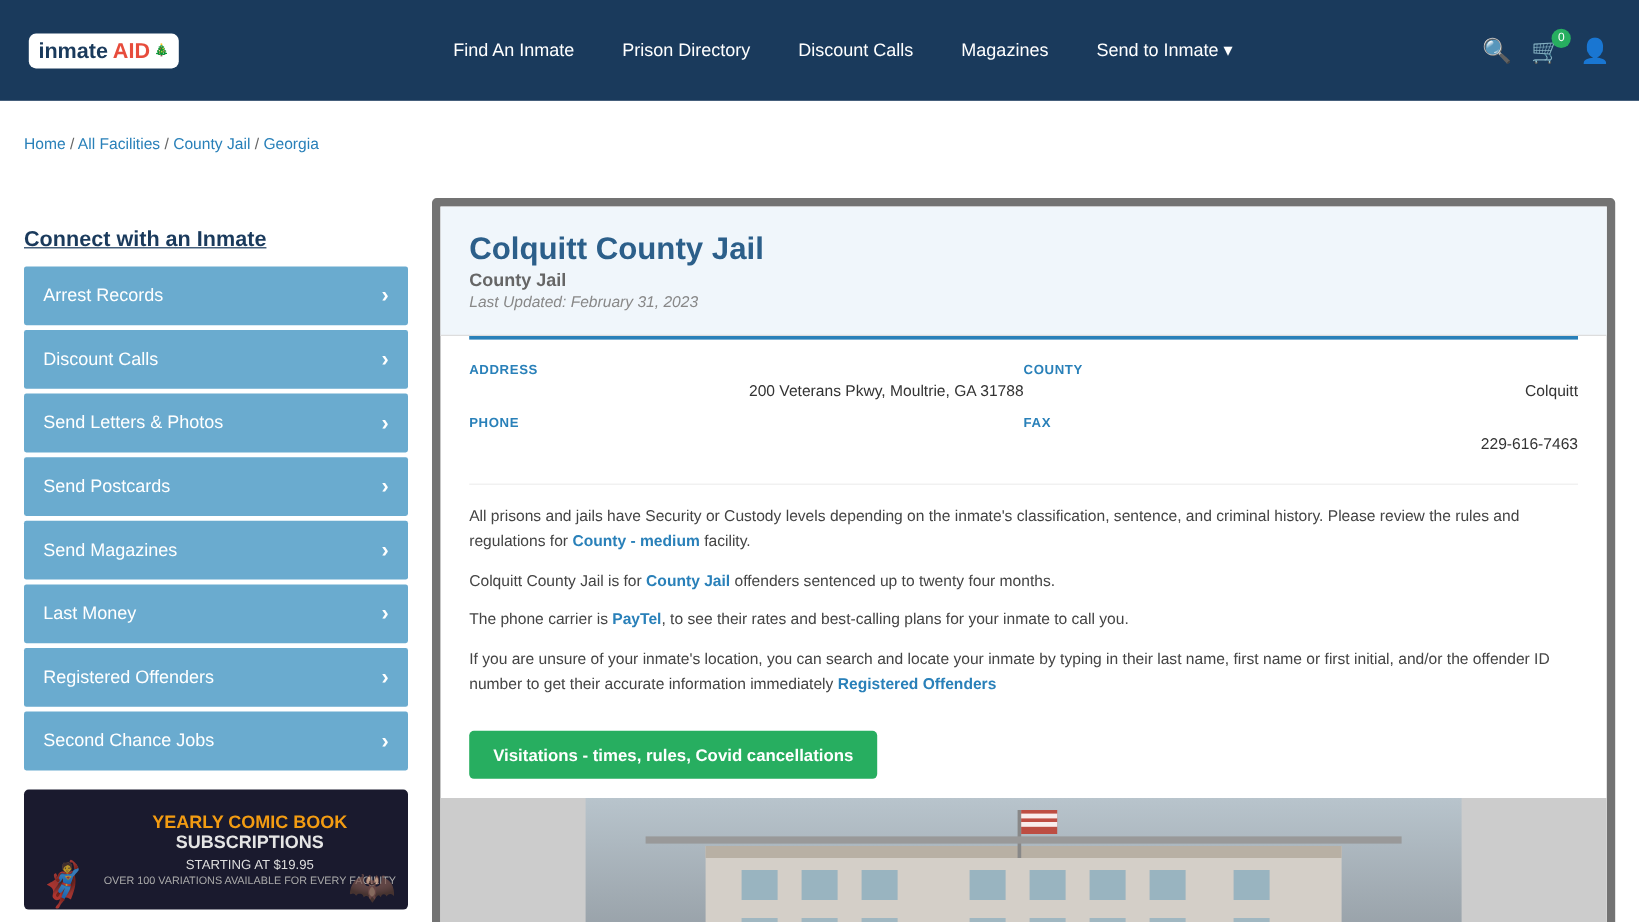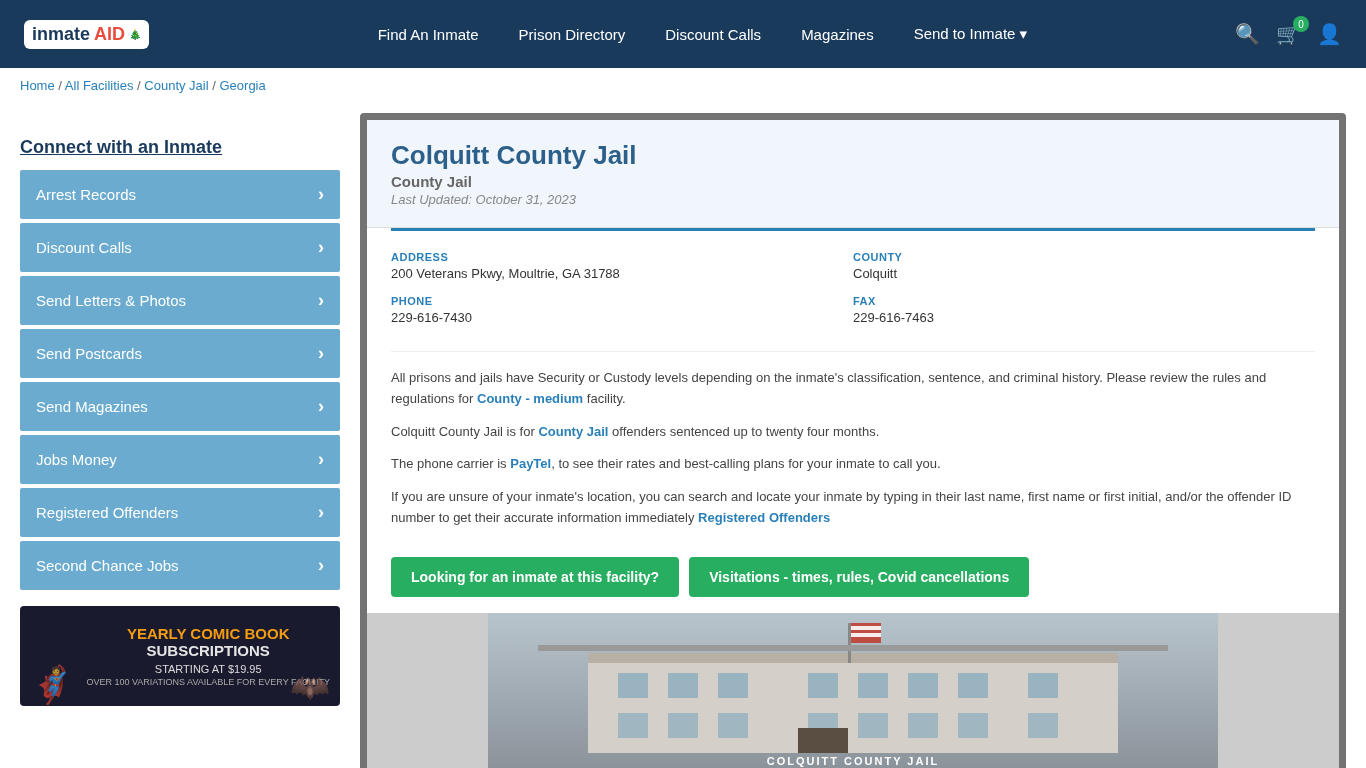--- a/index.html
+++ b/index.html
@@ -64,21 +64,21 @@
       font-size: 10px;
       width: 16px;
       height: 16px;
       display: flex;
       align-items: center;
       justify-content: center;
     }
 
     
     .breadcrumb {
-      padding: 10px 20px;
+      padding: 28px 20px;
       font-size: 13px;
     }
     .breadcrumb a {
       color: #2980b9;
       text-decoration: none;
     }
     .breadcrumb span { color: #666; }
 
     
     .main-content {
@@ -181,20 +181,21 @@
       font-size: 11px;
       font-weight: bold;
       color: #2980b9;
       text-transform: uppercase;
       letter-spacing: 0.5px;
     }
     .info-value {
       font-size: 13px;
       color: #333;
       margin-top: 3px;
+      text-align: right;
     }
 
     .description-area {
       padding: 16px 24px;
       line-height: 1.6;
       font-size: 13px;
     }
     .description-area p {
       margin-bottom: 12px;
       color: #444;
@@ -224,21 +225,21 @@
       display: flex;
       align-items: center;
       justify-content: center;
       position: relative;
       overflow: hidden;
     }
   </style>
 </head>
 <body>
 
-<header style="background:#1a3a5c; display:flex; align-items:center; padding:10px 24px; height:68px; gap:0;">
+<header style="background:#1a3a5c; display:flex; align-items:center; padding:10px 24px; height:84px; gap:0;">
   <div class="logo-area">
     <div class="logo-box">
       <span class="logo-text">inmate</span>
       <span class="logo-text logo-aid" style="color:#e74c3c;">AID</span>
       <span style="color:#e74c3c; font-size:10px;">🎄</span>
     </div>
   </div>
   <nav class="nav-links">
     <a class="nav-link">Find An Inmate</a>
     <a class="nav-link">Prison Directory</a>
@@ -285,21 +286,21 @@
       </a>
       <a class="sidebar-item">
         <span>Send Postcards</span>
         <span class="arrow">›</span>
       </a>
       <a class="sidebar-item">
         <span>Send Magazines</span>
         <span class="arrow">›</span>
       </a>
       <a class="sidebar-item">
-        <span>Jobs Money</span>
+        <span>Last Money</span>
         <span class="arrow">›</span>
       </a>
       <a class="sidebar-item">
         <span>Registered Offenders</span>
         <span class="arrow">›</span>
       </a>
       <a class="sidebar-item">
         <span>Second Chance Jobs</span>
         <span class="arrow">›</span>
       </a>
@@ -316,35 +317,34 @@
         <div style="position:absolute; bottom:0; right:10px; font-size:32px; opacity:0.7;">🦇</div>
       </div>
     </div>
   </aside>
 
   <main class="facility-content">
 
     <div class="facility-header">
       <h1 class="facility-name">Colquitt County Jail</h1>
       <div class="facility-type">County Jail</div>
-      <div class="facility-updated">Last Updated: October 31, 2023</div>
+      <div class="facility-updated">Last Updated: February 31, 2023</div>
     </div>
 
     <div class="info-grid">
       <div class="info-cell">
         <div class="info-label">ADDRESS</div>
         <div class="info-value">200 Veterans Pkwy, Moultrie, GA 31788</div>
       </div>
       <div class="info-cell">
         <div class="info-label">COUNTY</div>
         <div class="info-value">Colquitt</div>
       </div>
       <div class="info-cell">
         <div class="info-label">PHONE</div>
-        <div class="info-value">229-616-7430</div>
       </div>
       <div class="info-cell">
         <div class="info-label">FAX</div>
         <div class="info-value">229-616-7463</div>
       </div>
     </div>
 
     <div class="description-area">
       <p>
         All prisons and jails have Security or Custody levels depending on the inmate's classification, sentence, and criminal history. Please review the rules and regulations for <a class="link-blue">County - medium</a> facility.
@@ -354,21 +354,20 @@
       </p>
       <p>
         The phone carrier is <a class="link-blue">PayTel</a>, to see their rates and best-calling plans for your inmate to call you.
       </p>
       <p>
         If you are unsure of your inmate's location, you can search and locate your inmate by typing in their last name, first name or first initial, and/or the offender ID number to get their accurate information immediately <a class="link-blue">Registered Offenders</a>
       </p>
     </div>
 
     <div class="action-buttons">
-      <button class="btn-green">Looking for an inmate at this facility?</button>
       <button class="btn-green">Visitations - times, rules, Covid cancellations</button>
     </div>
 
     <div class="facility-image">
       <svg width="100%" height="160" viewBox="0 0 730 160" xmlns="http://www.w3.org/2000/svg">
         <defs>
           <linearGradient id="skyGrad" x1="0%" y1="0%" x2="0%" y2="100%">
             <stop offset="0%" style="stop-color:#b8c4cc;stop-opacity:1"></stop>
             <stop offset="100%" style="stop-color:#8a9299;stop-opacity:1"></stop>
           </linearGradient>

